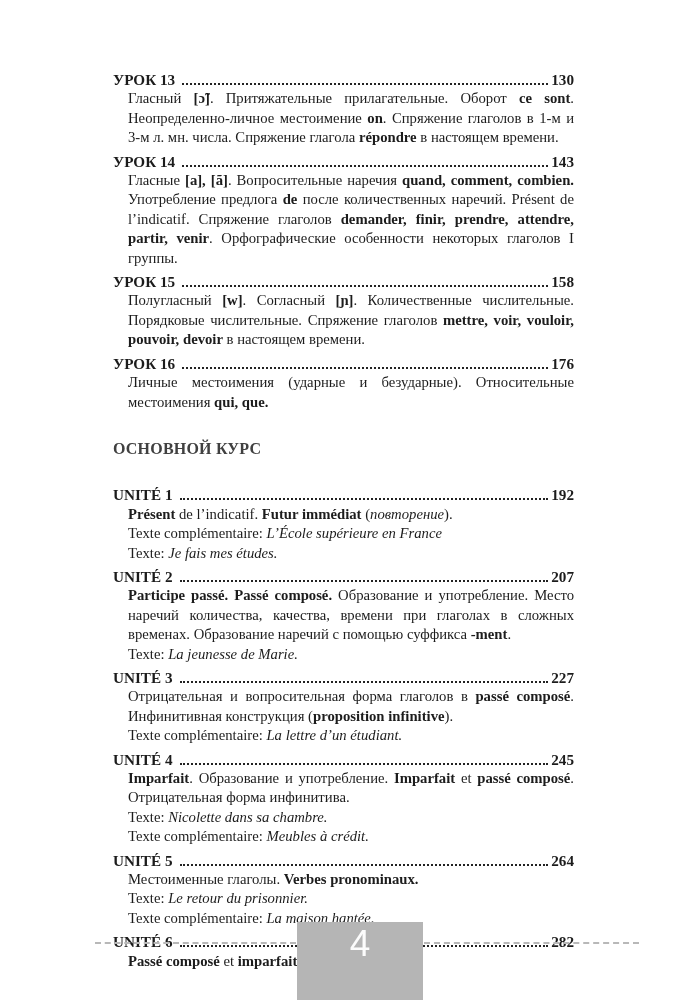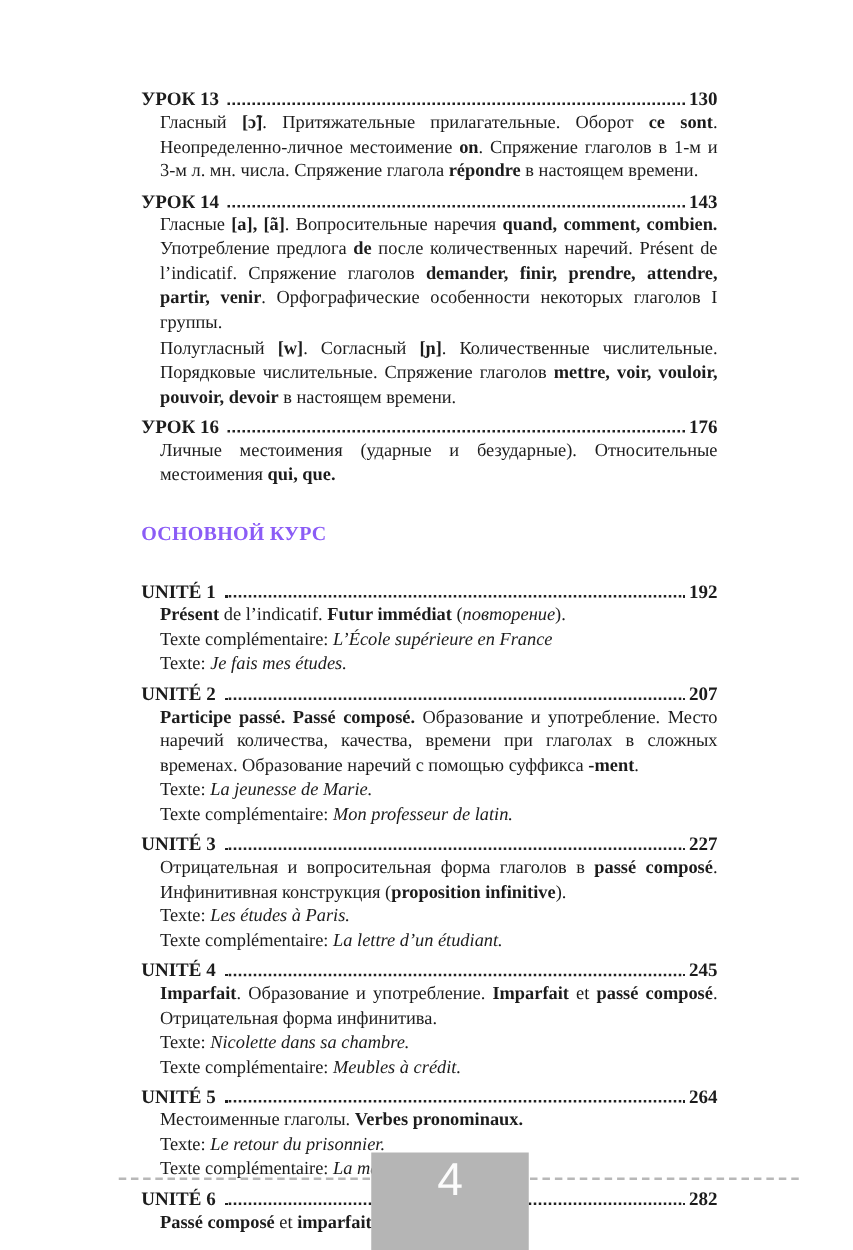--- a/index.html
+++ b/index.html
@@ -44,21 +44,21 @@
     font-family: Liberation Serif, serif;
   }
   .line { padding-left: 15px; }
   .r-b { font-weight: 700; }
   .r-i { font-style: italic; margin-top: 24px; }
   .section-heading {
     font-size: 16px;
     font-weight: 700;
     letter-spacing: .2px;
     margin: 27px 0 25px 0;
-    color: #8b5cf6;
+    color: #404040;
   }
   .dash {
     position: absolute;
     top: 942px;
     border-top: 2px dashed #b8b8b8;
   }
   .dash.left  { left: 95px;  width: 201px; }
   .dash.right { left: 424px; width: 215px; }
   .pagenum-box {
     position: absolute;
@@ -95,20 +95,25 @@
         </div>
         <div class="entry">
           <div class="entry-head">
             <span class="label">УРОК 14</span>
             <span class="leader"></span>
             <span class="pg">143</span>
           </div>
           <div class="para"><span>Гласные </span><span class="r-b">[a], [ã]</span><span>. Вопросительные наречия </span><span class="r-b">quand, comment, combien.</span><span> Употребление предлога </span><span class="r-b">de</span><span> после количественных наречий. Présent de l’indicatif. Спряжение глаголов </span><span class="r-b">demander, finir, prendre, attendre, partir, venir</span><span>. Орфографические особенности некоторых глаголов I группы.</span></div>
         </div>
         <div class="entry">
+          <div class="entry-head">
+            <span class="label">УРОК 15</span>
+            <span class="leader"></span>
+            <span class="pg">158</span>
+          </div>
           <div class="para"><span>Полугласный </span><span class="r-b">[w]</span><span>. Согласный </span><span class="r-b">[ɲ]</span><span>. Количественные числительные. Порядковые числительные. Спряжение глаголов </span><span class="r-b">mettre, voir, vouloir, pouvoir, devoir</span><span> в настоящем времени.</span></div>
         </div>
         <div class="entry">
           <div class="entry-head">
             <span class="label">УРОК 16</span>
             <span class="leader"></span>
             <span class="pg">176</span>
           </div>
           <div class="para"><span>Личные местоимения (ударные и безударные). Относительные местоимения </span><span class="r-b">qui, que.</span></div>
         </div>
@@ -126,30 +131,28 @@
           <div class="line"><span>Texte: </span><span class="r-i">Je fais mes études.</span></div>
         </div>
         <div class="entry">
           <div class="entry-head">
             <span class="label">UNITÉ 2</span>
             <span class="leader"></span>
             <span class="pg">207</span>
           </div>
           <div class="para"><span class="r-b">Participe passé. Passé composé.</span><span> Образование и употребление. Место наречий количества, качества, времени при глаголах в сложных временах. Образование наречий с помощью суффикса </span><span class="r-b">-ment</span><span>.</span></div>
           <div class="line"><span>Texte: </span><span class="r-i">La jeunesse de Marie.</span></div>
-          <div class="line"><span>Texte complémentaire: </span><span class="r-i">Mon professeur de latin.</span></div>
         </div>
         <div class="entry">
           <div class="entry-head">
             <span class="label">UNITÉ 3</span>
             <span class="leader"></span>
             <span class="pg">227</span>
           </div>
           <div class="para"><span>Отрицательная и вопросительная форма глаголов в </span><span class="r-b">passé composé</span><span>. Инфинитивная конструкция (</span><span class="r-b">proposition infinitive</span><span>).</span></div>
-          <div class="line"><span>Texte: </span><span class="r-i">Les études à Paris.</span></div>
           <div class="line"><span>Texte complémentaire: </span><span class="r-i">La lettre d’un étudiant.</span></div>
         </div>
         <div class="entry">
           <div class="entry-head">
             <span class="label">UNITÉ 4</span>
             <span class="leader"></span>
             <span class="pg">245</span>
           </div>
           <div class="para"><span class="r-b">Imparfait</span><span>. Образование и употребление. </span><span class="r-b">Imparfait</span><span> et </span><span class="r-b">passé composé</span><span>. Отрицательная форма инфинитива.</span></div>
           <div class="line"><span>Texte: </span><span class="r-i">Nicolette dans sa chambre.</span></div>

